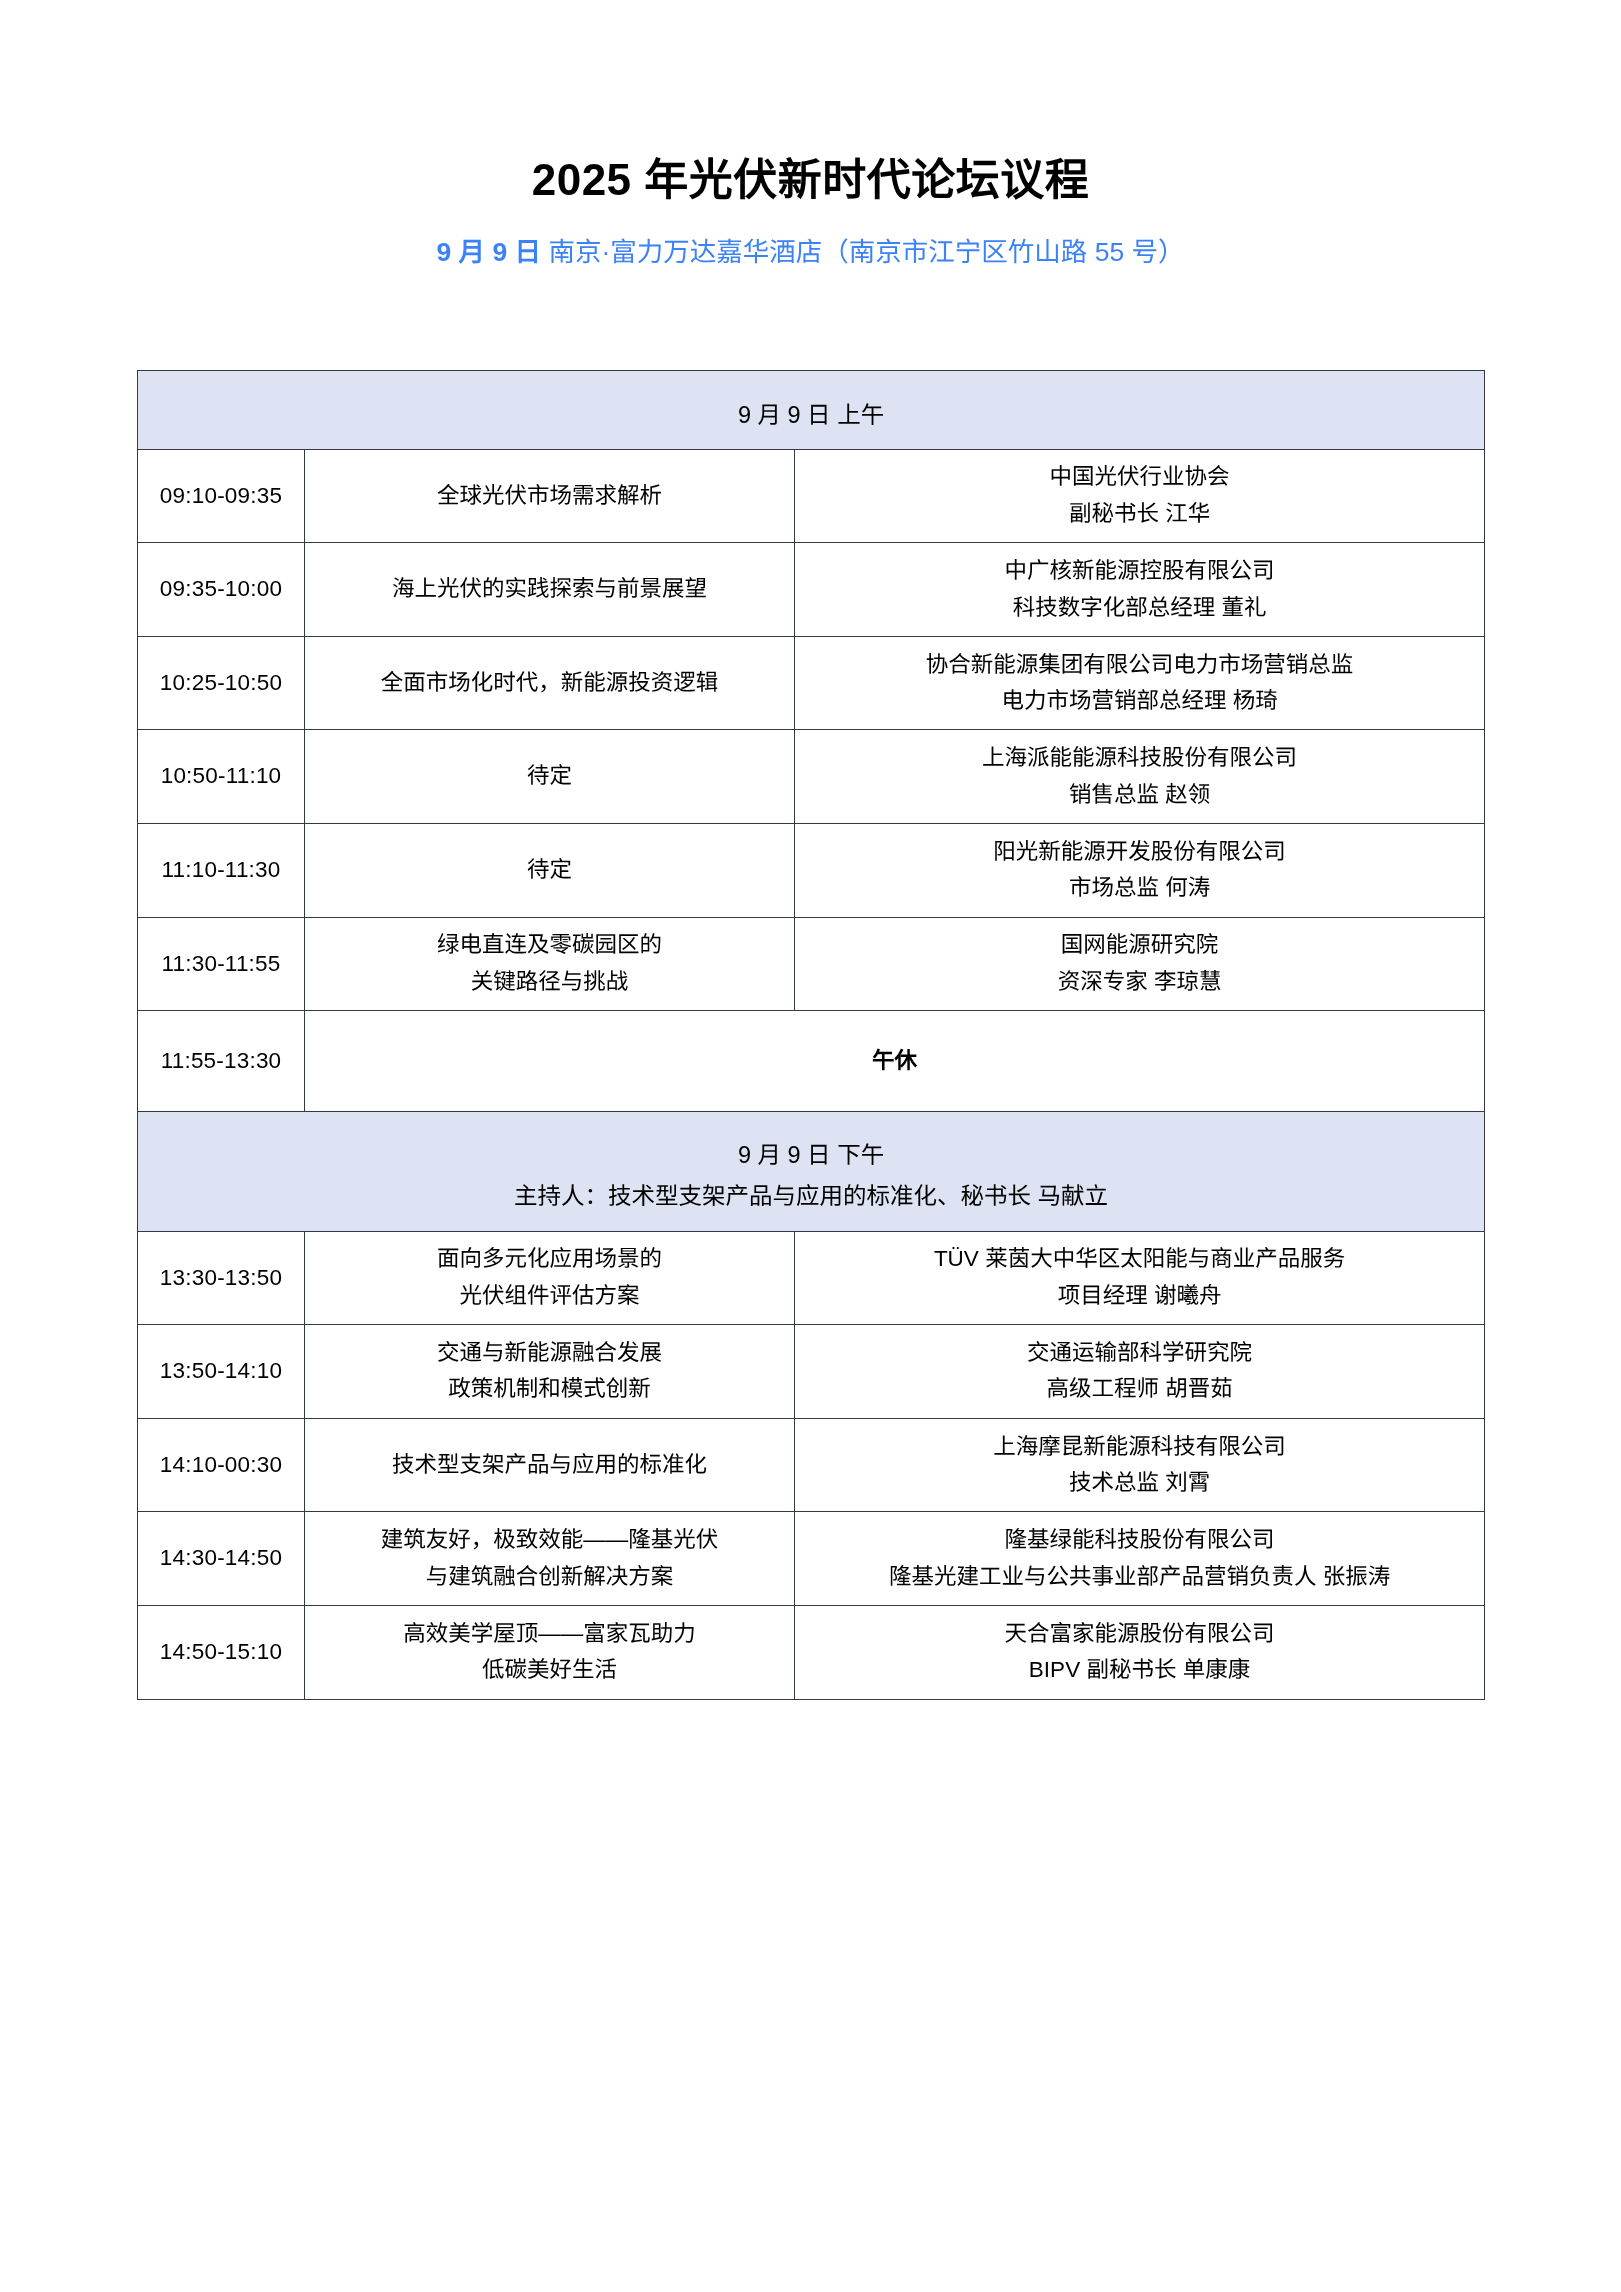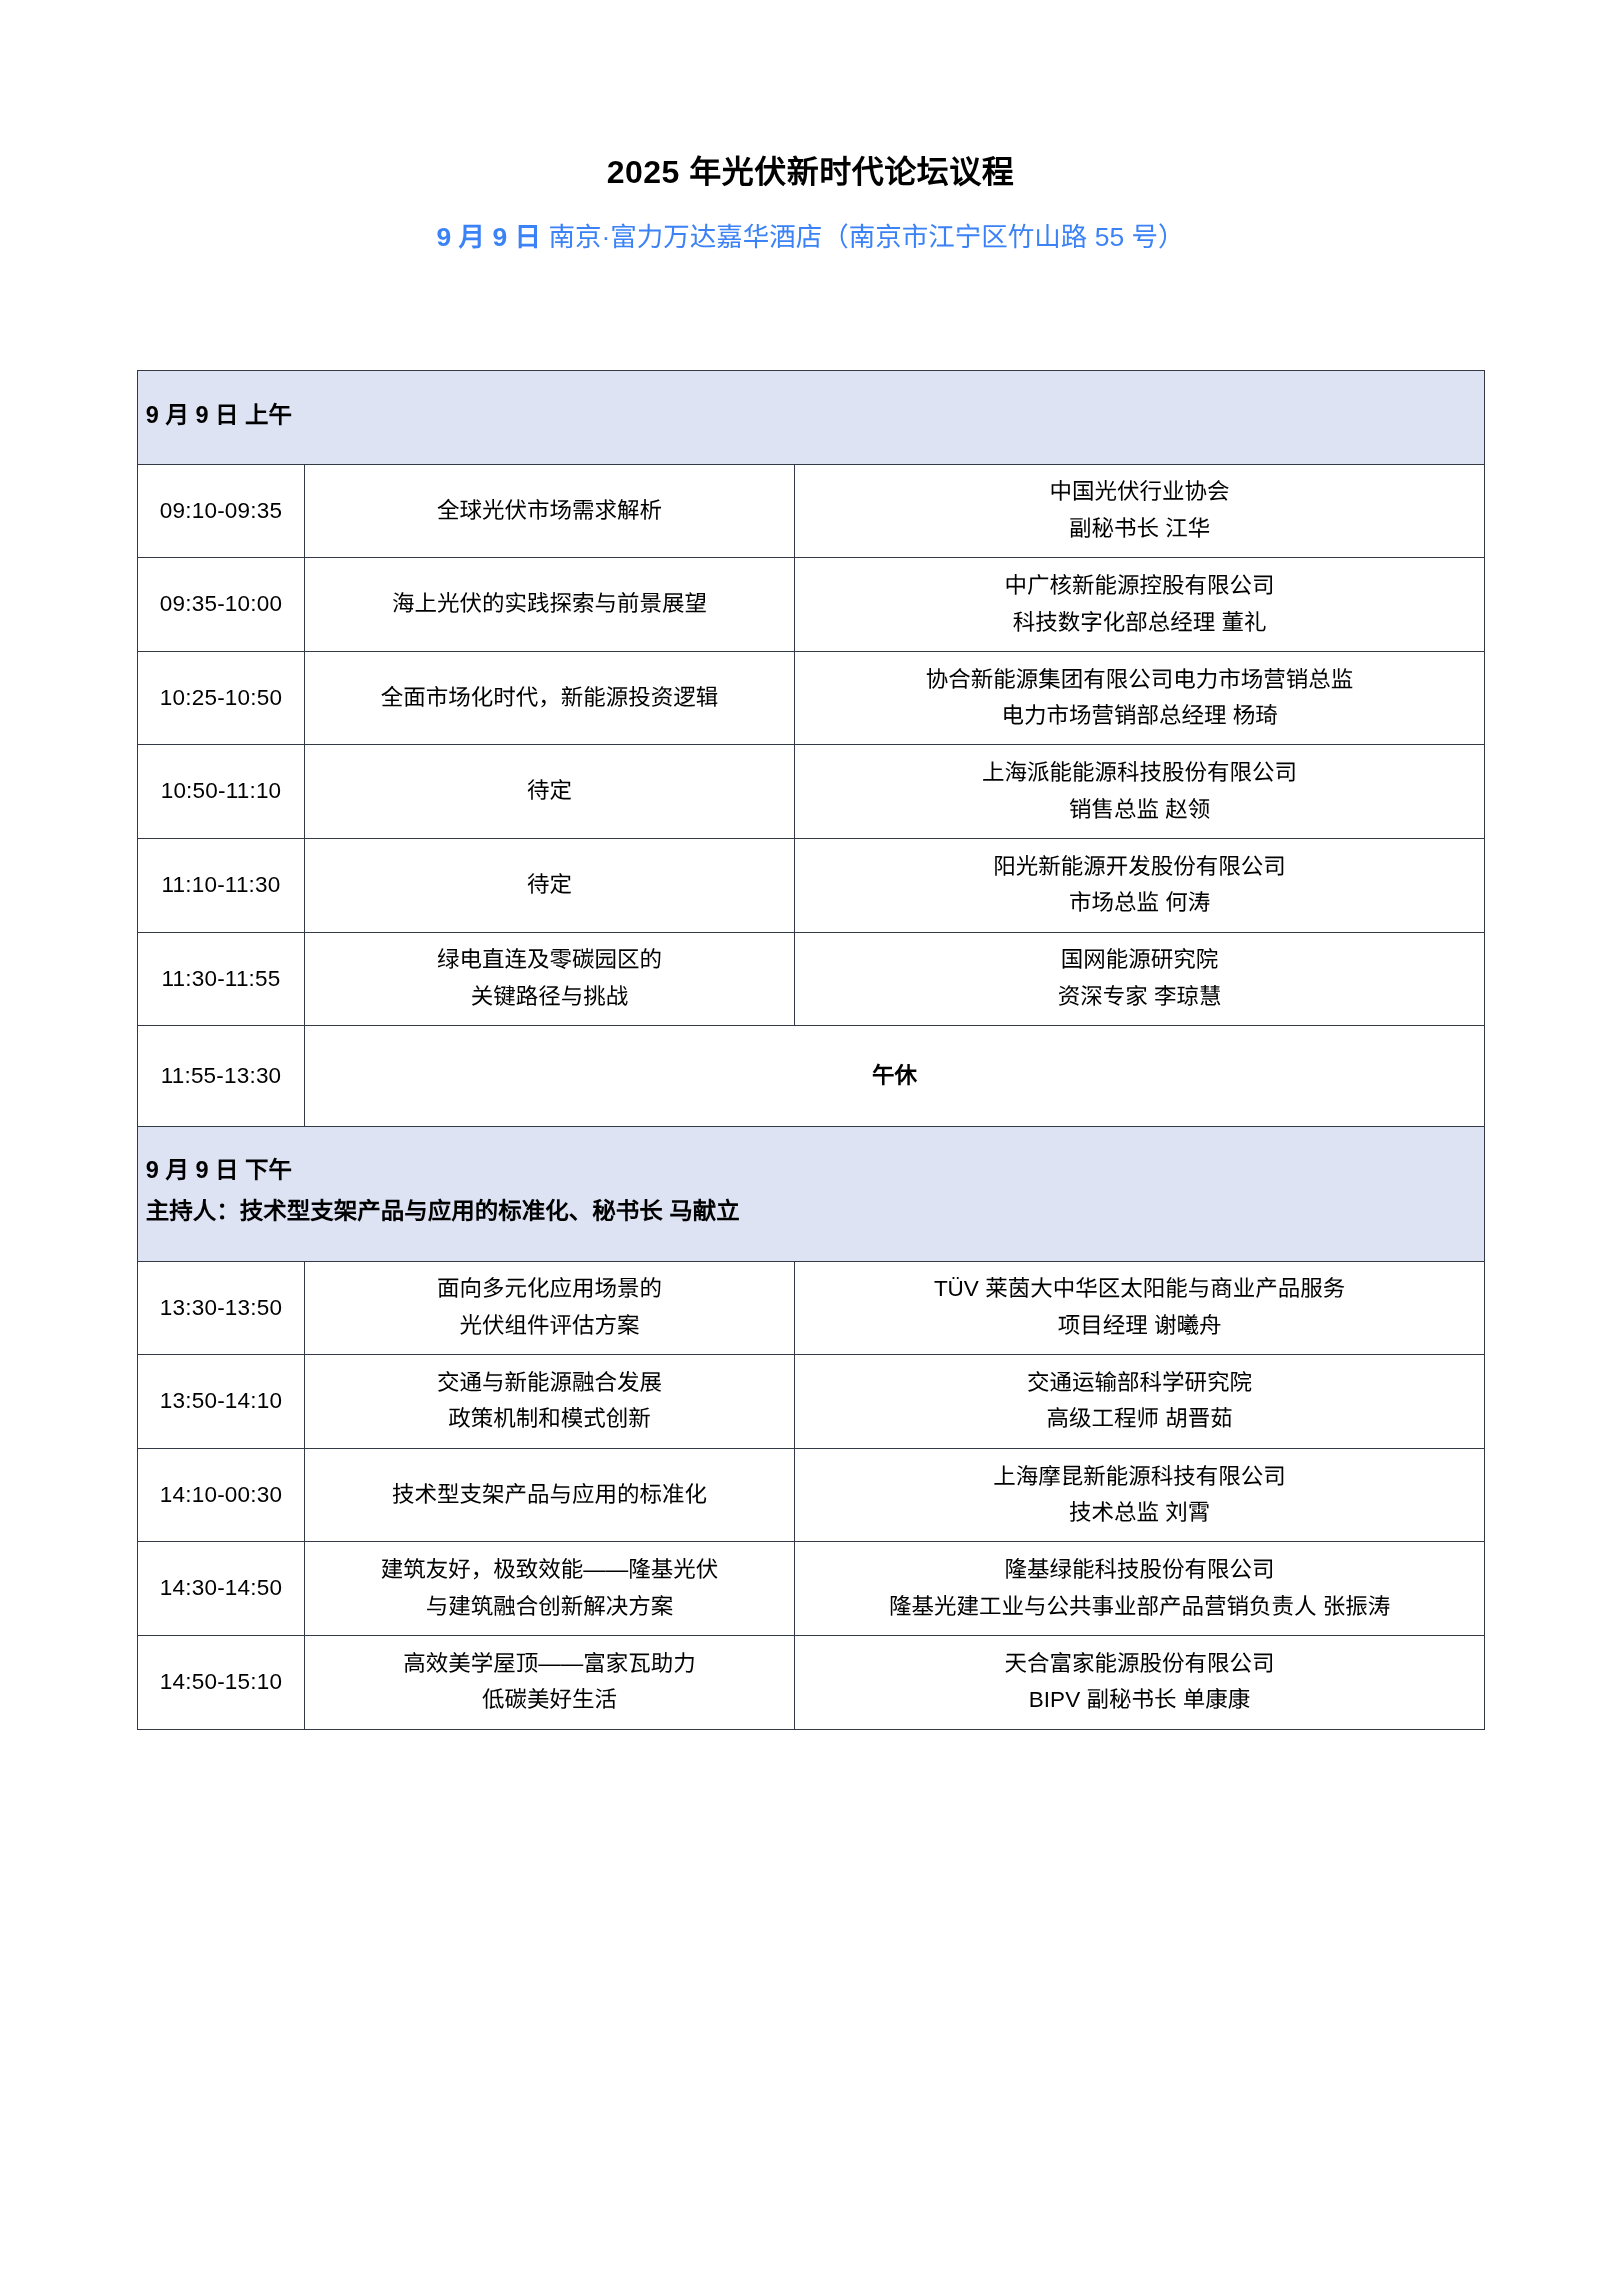--- a/index.html
+++ b/index.html
@@ -20,21 +20,21 @@
     width: 1621px;
     height: 2293px;
     box-sizing: border-box;
     padding: 0;
     overflow: hidden;
   }
 
   
   .doc-title {
     text-align: center;
-    font-size: 32px;
+    font-size: 44px;
     font-weight: 700;
     letter-spacing: 0.5px;
     line-height: 1.25;
     margin: 0;
     padding-top: 152px;
     color: #000;
   }
   .doc-subtitle {
     text-align: center;
     font-size: 26.5px;
@@ -77,24 +77,25 @@
     font-size: 22.5px;
     white-space: nowrap;
     letter-spacing: 0.2px;
   }
   td.topic, td.speaker {
     text-align: center;
   }
 
   tr.section-head td {
     background: #dee3f3;
-    font-weight: 700;
+    text-align: center;
+    font-weight: 400;
     font-size: 23.5px;
     padding-top: 23.5px;
-    padding-bottom: 28px;
+    padding-bottom: 13px;
     line-height: 1.75;
   }
   tr.section-head td .sect-line2 {
     display: block;
   }
 
   td.merged {
     text-align: center;
     font-weight: 700;
     font-size: 23.5px;

